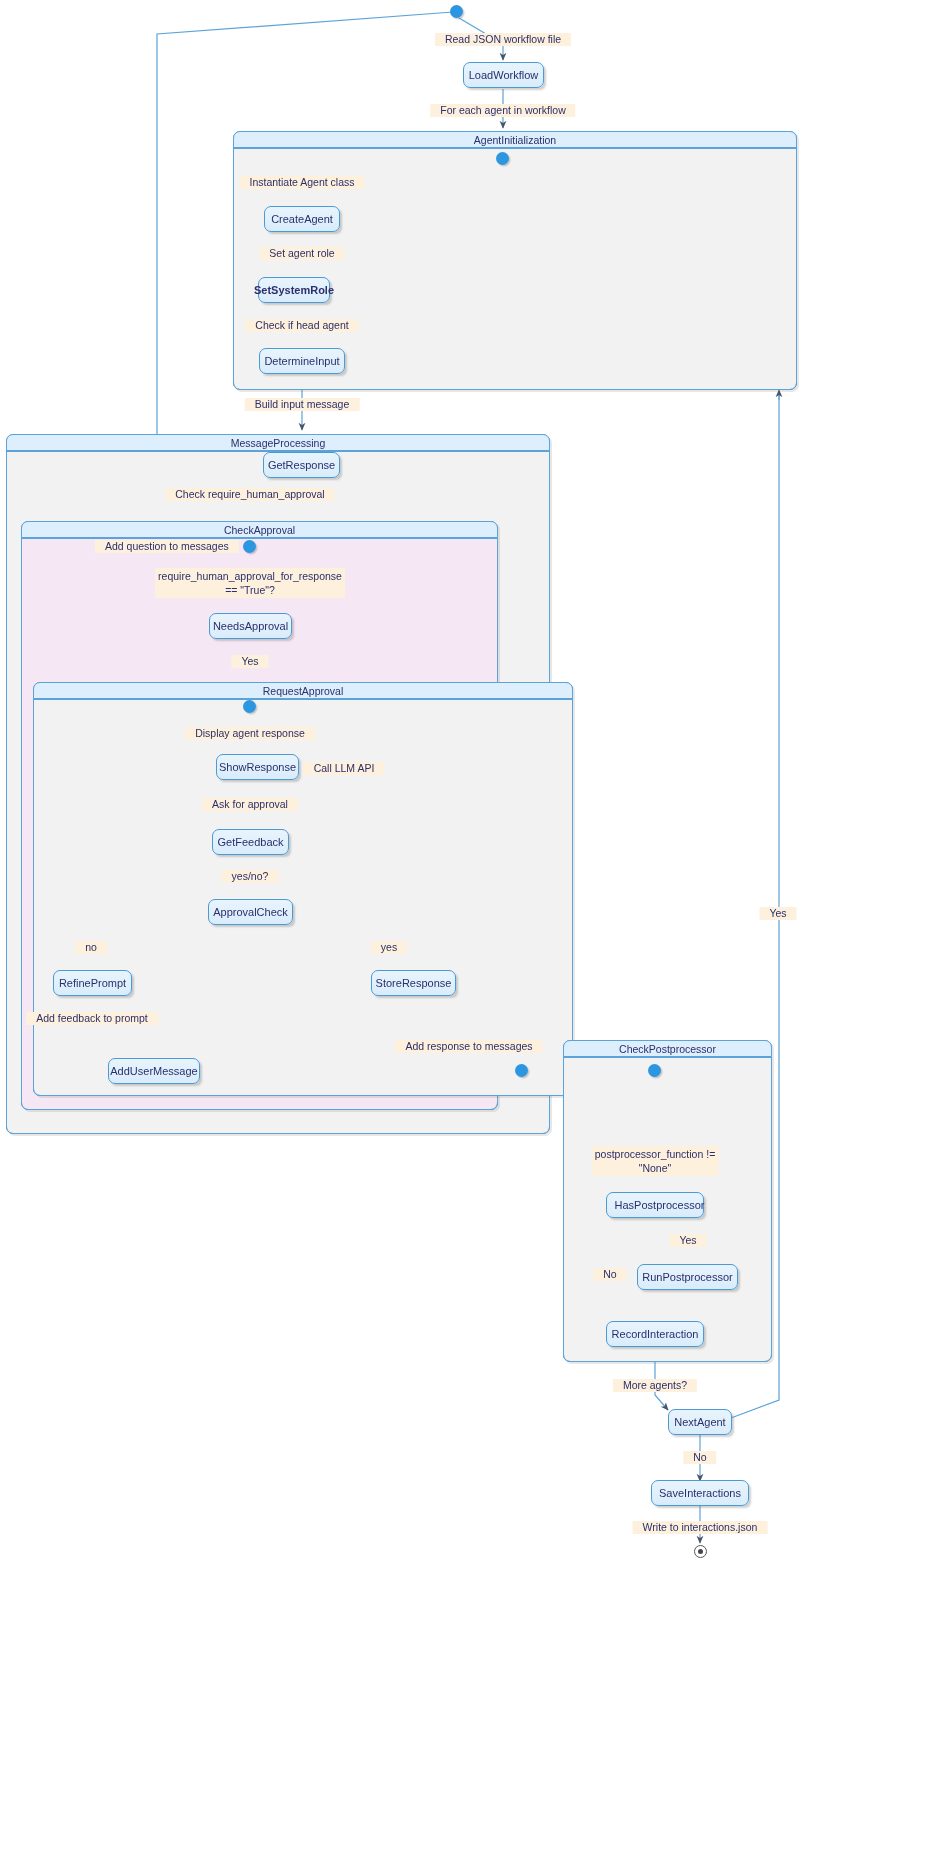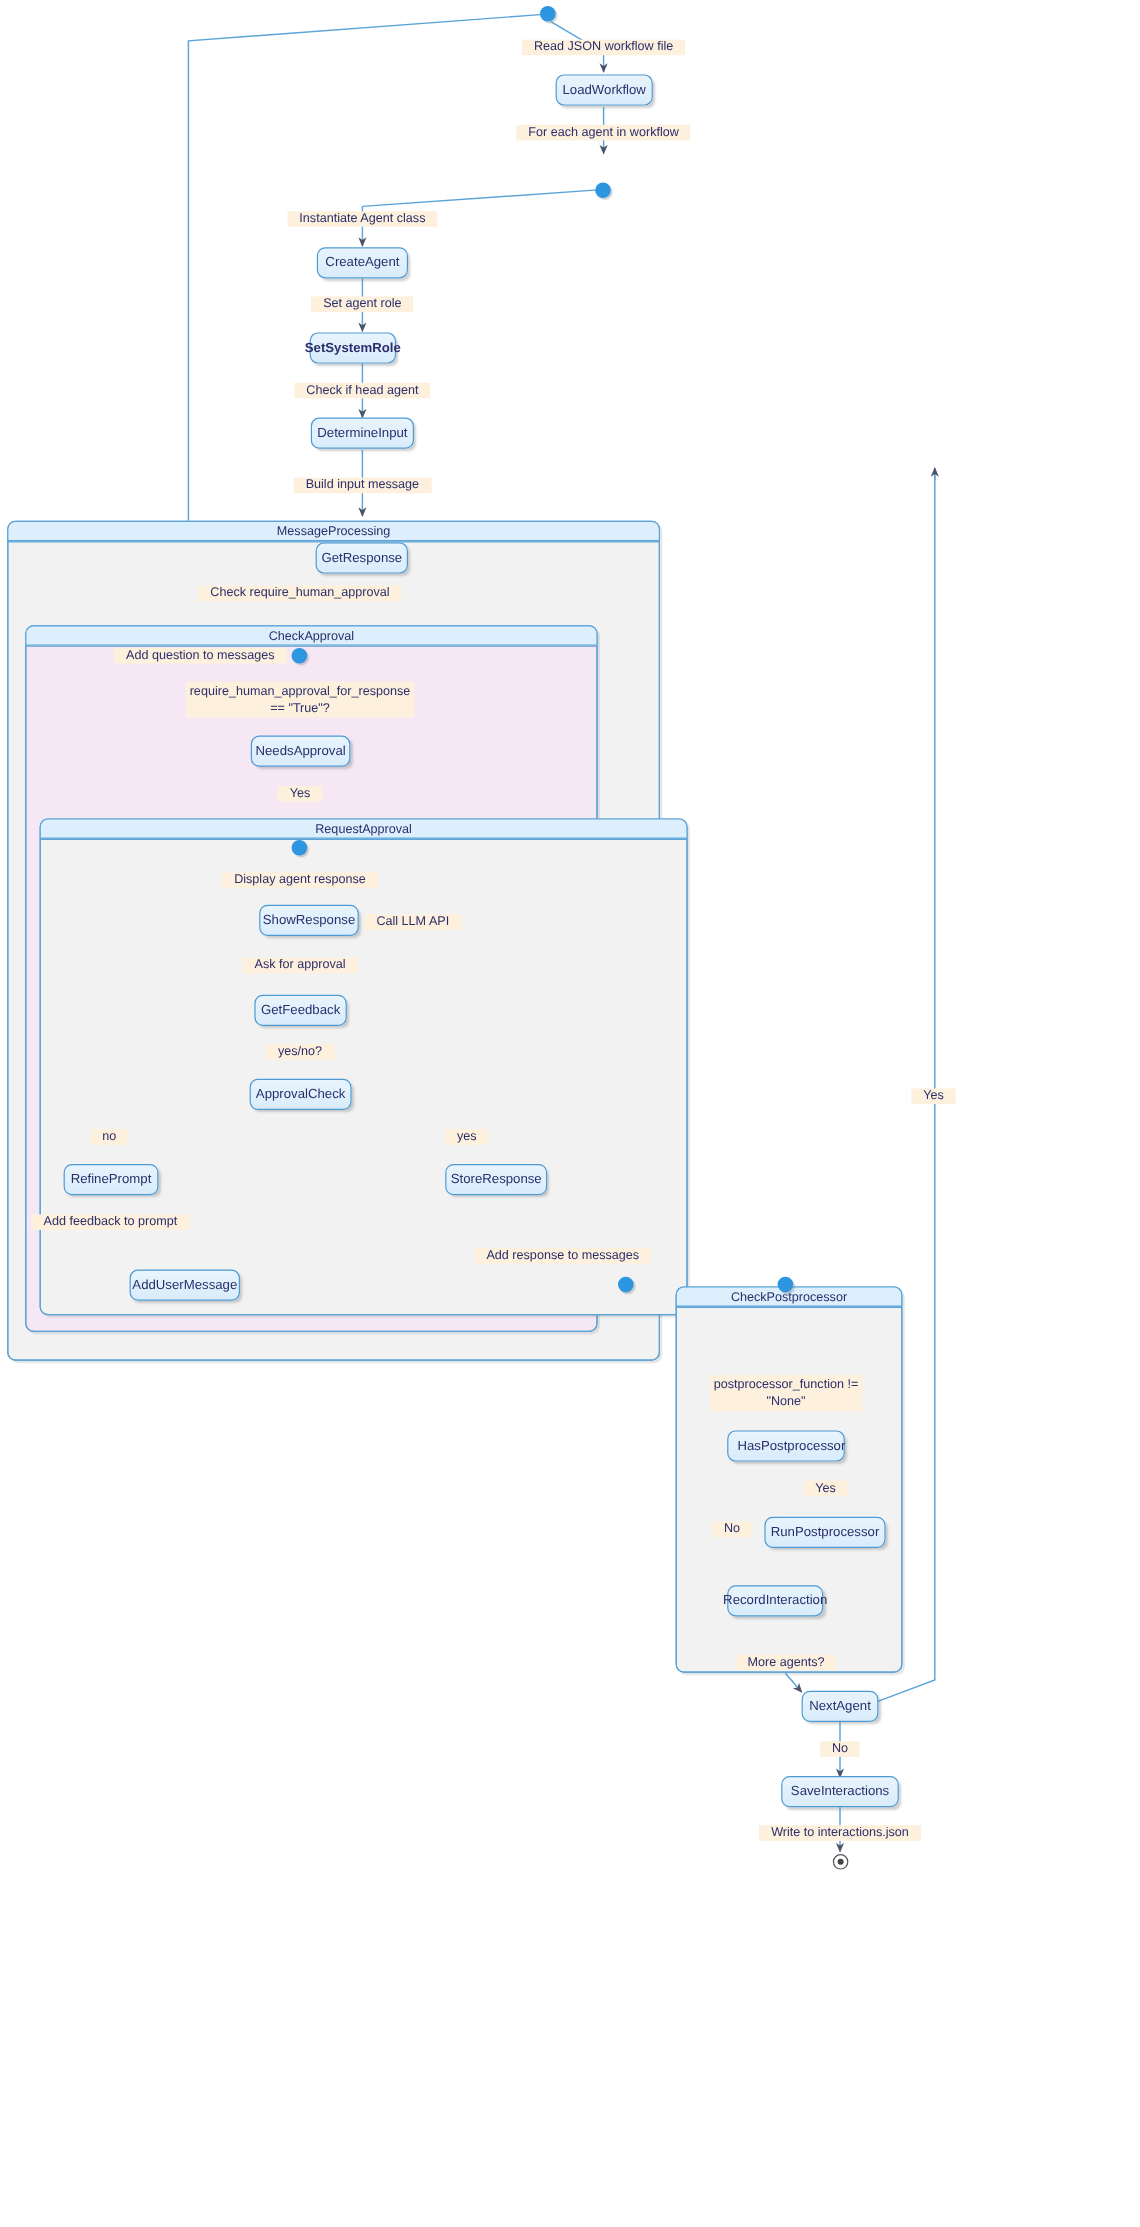--- a/index.html
+++ b/index.html
@@ -115,20 +115,24 @@
 
       <path d="M157,434 L157,34 L453,12"></path>
     </g>
   </svg>
 
   <div class="dot" style="left:450px;top:5px;"></div>
   <div class="lbl c" style="left:503px;top:33px;">Read JSON workflow file</div>
   <div class="node" style="left:463px;top:62px;width:81px;">LoadWorkflow</div>
   <div class="lbl c" style="left:503px;top:104px;">For each agent in workflow</div>
 
+  <div class="group" style="left:233px;top:131px;width:564px;height:259px;">
+    <div class="gtitle">AgentInitialization</div>
+    <div class="ginner"></div>
+  </div>
   <div class="dot" style="left:496px;top:152px;"></div>
   <div class="lbl c" style="left:302px;top:176px;">Instantiate Agent class</div>
   <div class="node" style="left:264px;top:206px;width:76px;">CreateAgent</div>
   <div class="lbl c" style="left:302px;top:247px;">Set agent role</div>
   <div class="node" style="left:258px;top:277px;width:72px;font-weight:bold;">SetSystemRole</div>
   <div class="lbl c" style="left:302px;top:319px;">Check if head agent</div>
   <div class="node" style="left:259px;top:348px;width:86px;">DetermineInput</div>
 
   <div class="lbl c" style="left:302px;top:398px;">Build input message</div>
 
@@ -177,36 +181,36 @@
   <div class="node" style="left:53px;top:970px;width:79px;">RefinePrompt</div>
   <div class="node" style="left:371px;top:970px;width:85px;">StoreResponse</div>
 
   <div class="lbl c" style="left:92px;top:1012px;">Add feedback to prompt</div>
   <div class="node" style="left:108px;top:1058px;width:92px;">AddUserMessage</div>
 
   <div class="lbl c" style="left:469px;top:1040px;">Add response to messages</div>
 
   <div class="dot" style="left:515px;top:1064px;"></div>
 
-  <div class="group" style="left:563px;top:1072px;width:189px;height:322px;">
+  <div class="group" style="left:563px;top:1040px;width:209px;height:322px;">
     <div class="gtitle">CheckPostprocessor</div>
     <div class="ginner"></div>
   </div>
 
   <div class="dot" style="left:648px;top:1064px;"></div>
   <div class="cond" style="left:655px;top:1146px;">
     <div>postprocessor_function !=</div>
     <div>"None"</div>
   </div>
 
   <div class="node" style="left:606px;top:1192px;width:98px;padding-left:19px;">HasPostprocessor</div>
   <div class="lbl c" style="left:688px;top:1234px;">Yes</div>
   <div class="lbl c" style="left:610px;top:1268px;">No</div>
   <div class="node" style="left:637px;top:1264px;width:101px;">RunPostprocessor</div>
-  <div class="node" style="left:606px;top:1321px;width:80px;">RecordInteraction</div>
+  <div class="node" style="left:606px;top:1321px;width:98px;">RecordInteraction</div>
 
   <div class="lbl c" style="left:655px;top:1379px;">More agents?</div>
   <div class="node" style="left:668px;top:1409px;width:64px;">NextAgent</div>
   <div class="lbl c" style="left:700px;top:1451px;">No</div>
   <div class="lbl c" style="left:778px;top:907px;">Yes</div>
 
   <div class="node" style="left:651px;top:1480px;width:98px;">SaveInteractions</div>
   <div class="lbl c" style="left:700px;top:1521px;">Write to interactions.json</div>
   <div class="endc" style="left:694px;top:1545px;"></div>
 

